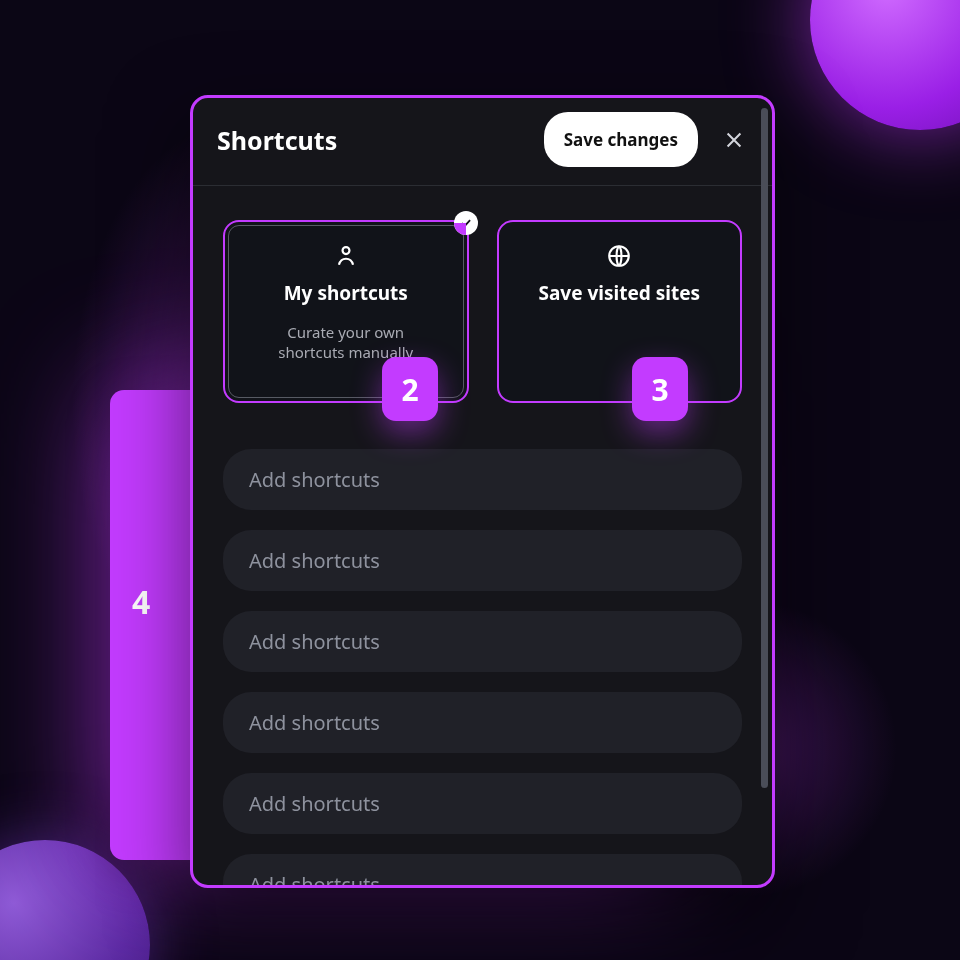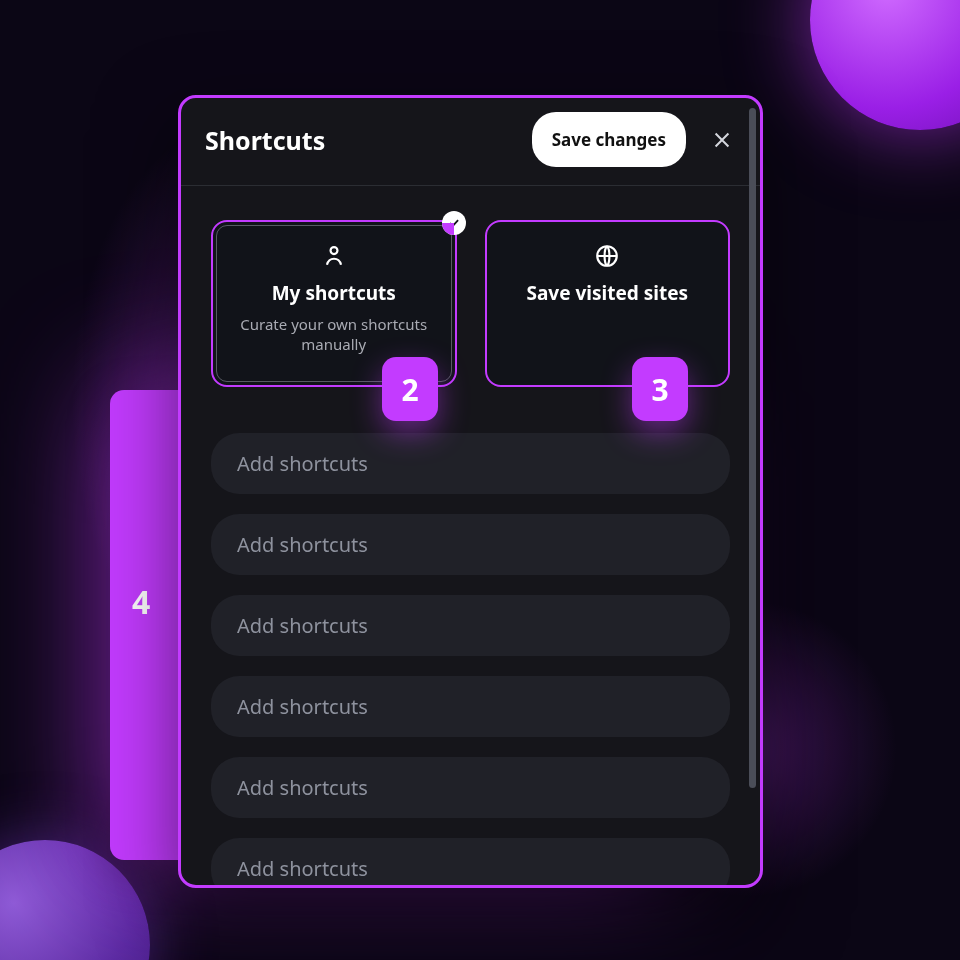--- a/index.html
+++ b/index.html
@@ -36,21 +36,21 @@
     background:#c33bff;border-radius:14px;
     box-shadow:0 0 120px rgba(195,59,255,.7), 0 10px 40px rgba(0,0,0,.4);
   }
   
   .lbl4{
     position:absolute;left:132px;top:580px;
     font-weight:700;font-size:32px;color:#fff;
   }
   
   .panel{
-    position:absolute;left:178px;top:95px;width:585px;height:793px;
+    position:absolute;left:190px;top:95px;width:585px;height:793px;
     background:var(--panel);
     border:3px solid var(--panel-brd);
     border-radius:18px;
     box-shadow:0 30px 80px rgba(0,0,0,.55);
     overflow:hidden;
   }
   .panel-scroll{
     position:absolute;right:4px;top:10px;width:7px;height:680px;
     background:#4a4d58;border-radius:4px;
   }
@@ -79,21 +79,21 @@
     position:relative;flex:1;min-width:0;
     background:#111319;border:2px solid var(--accent);
     border-radius:16px;padding:20px 18px 22px 18px;
     text-align:center;color:var(--txt);
     cursor:pointer;
   }
   .card.selected{outline:1px solid #575a63; outline-offset:-6px; border-radius:16px;}
   .card .ic{width:28px;height:28px;margin:0 auto 10px auto;display:flex;align-items:center;justify-content:center;}
   .card .ic svg{width:26px;height:26px;stroke:#fff;fill:none;stroke-width:2;}
   .card h3{margin:4px 0 6px 0;font-size:19px;font-weight:700;}
-  .card p{margin:8px;font-size:15px;line-height:1.35;color:var(--sub);}
+  .card p{margin:16px;font-size:15px;line-height:1.35;color:var(--sub);}
   .checkmark{
     position:absolute;top:-11px;right:-11px;width:24px;height:24px;border-radius:50%;
     background:#fff;display:flex;align-items:center;justify-content:center;
   }
   .checkmark::after{
     content:"";position:absolute;left:0;bottom:0;width:50%;height:50%;
     background:var(--accent);border-bottom-left-radius:24px;
   }
   .checkmark svg{position:relative;width:14px;height:14px;stroke:#14151a;stroke-width:3;fill:none;}
   

